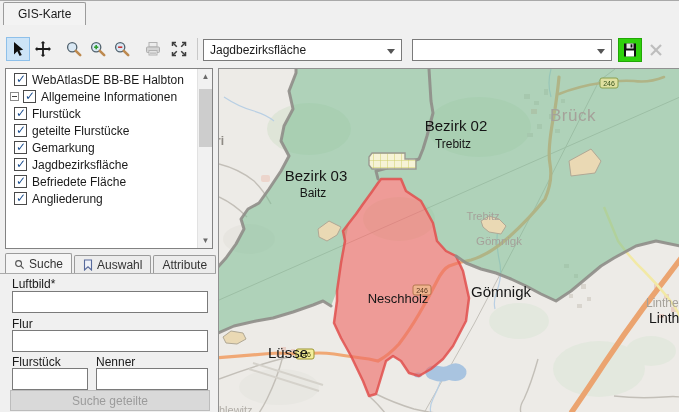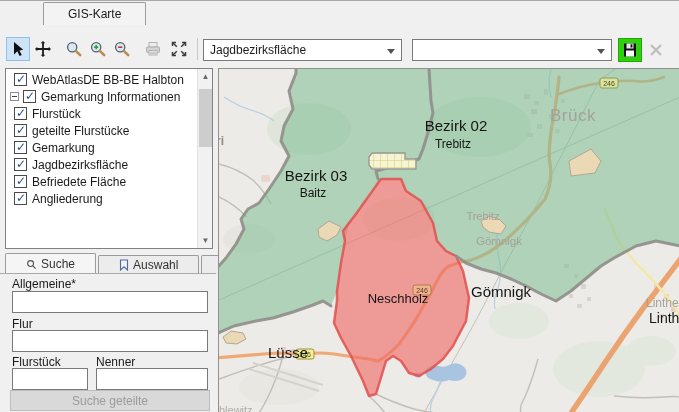--- a/index.html
+++ b/index.html
@@ -1,21 +1,21 @@
 <!DOCTYPE html>
 <html><head>
 <meta charset="utf-8">
 <style>
   * { margin:0; padding:0; box-sizing:border-box; }
   html,body { width:679px; height:412px; overflow:hidden; }
   body { font-family:"Liberation Sans","DejaVu Sans",sans-serif; background:#f0f0f0; position:relative; font-size:12px; color:#1a1a1a; }
 
   
   .tabbar-line { position:absolute; left:0; top:24; width:679px; height:1px; background:#a9a9a9; }
-  .main-tab { position:absolute; left:3; left:3px; top:2px; height:23px; padding:0 24px; background:#f3f3f3; border:1px solid #9b9b9b; border-bottom:none; border-radius:2px 2px 0 0; display:flex; align-items:center; z-index:2;margin-left:40px; }
+  .main-tab { position:absolute; left:3; left:3px; top:2px; height:23px; padding:0 14px; background:#f3f3f3; border:1px solid #9b9b9b; border-bottom:none; border-radius:2px 2px 0 0; display:flex; align-items:center; z-index:2; }
 
   
   .toolbar { position:absolute; left:0; top:25px; width:679px; height:40px; background:#f0f0f0; }
   .tbtn { position:absolute; top:12px; width:24px; height:24px; display:flex; align-items:center; justify-content:center; border:1px solid transparent; }
   .tbtn.sel { background:#cde4f7; border-color:#8ec0ea; }
   .tsep { position:absolute; top:13px; width:1px; height:22px; background:#c8c8c8; }
   .combo { position:absolute; top:14px; height:22px; background:#fff; border:1px solid #7a7a7a; display:flex; align-items:center; padding:0 20px 0 6px; }
   .combo .chev { position:absolute; right:6px; top:9px; width:0; height:0; border-left:4px solid transparent; border-right:4px solid transparent; border-top:5px solid #555; }
   .savebtn { position:absolute; top:13px; width:24px; height:24px; background:#2fd10c; border:1px solid #21a806; display:flex; align-items:center; justify-content:center; }
   .closebtn { position:absolute; top:13px; width:22px; height:24px; display:flex; align-items:center; justify-content:center; }
@@ -28,21 +28,21 @@
   .trow.lvl1 { padding-left:7px; }
   .cb { width:13px; height:13px; border:1px solid #4a4a4a; background:#fff; margin-right:5px; position:relative; flex:none; }
   .cb.on::after { content:"\2713"; position:absolute; left:1px; top:-2px; font-size:12px; font-weight:bold; color:#1b4e8f; }
   .vsb { position:absolute; right:0; top:0; width:15px; height:100%; background:#f1f1f1; border-left:1px solid #e2e2e2; }
   .vsb .up,.vsb .dn { position:absolute; left:0; width:15px; height:15px; color:#6a6a6a; font-size:8px; text-align:center; line-height:15px; }
   .vsb .up { top:0; } .vsb .dn { bottom:0; }
   .vsb .thumb { position:absolute; left:1px; top:20px; width:13px; height:58px; background:#cdcdcd; }
 
   
   .ptabs { position:absolute; left:5px; top:253px; height:21px; display:flex; align-items:flex-end; }
-  .ptab { height:19px; padding:0 20px; border:1px solid #9b9b9b; border-bottom:none; background:#ececec; display:flex; align-items:center; gap:4px; margin-right:2px; border-radius:2px 2px 0 0; color:#333; }
+  .ptab { height:19px; padding:0 8px; border:1px solid #9b9b9b; border-bottom:none; background:#ececec; display:flex; align-items:center; gap:4px; margin-right:2px; border-radius:2px 2px 0 0; color:#333; }
   .ptab.active { height:21px; background:#f5f5f5; }
   .ptabs-line { position:absolute; left:0; top:273px; width:216px; height:1px; background:#aaa; }
   .form-label { position:absolute; left:12px; color:#1a1a1a; }
   .form-input { position:absolute; left:12px; width:196px; height:22px; background:#fff; border:1px solid #7a7a7a; font:12px "Liberation Sans","DejaVu Sans",sans-serif; padding:0 4px; }
   .form-input.small1 { width:76px; }
   .form-input.small2 { left:96px; width:112px; }
   .submit { position:absolute; left:10px; top:390px; width:200px; height:21px; background:#d9d9d9; border:1px solid #bcbcbc; color:#9b9b9b; font:12px "Liberation Sans","DejaVu Sans",sans-serif; }
 
   
   .map { position:absolute; left:218px; top:68px; width:461px; height:396px; background:#edebe7; border-left:1px solid #919191; border-top:1px solid #919191; overflow:hidden; }
@@ -143,21 +143,21 @@
 
 <div class="tree">
   <div style="padding:2px 16px 0 1px;">
     <div class="trow lvl1">
         <span class="cb on"></span>
         <span>WebAtlasDE BB-BE Halbton</span>
       </div>
     <div class="trow">
         <span class="exp"></span>
         <span class="cb on"></span>
-        <span>Gemarkung Informationen</span>
+        <span>Allgemeine Informationen</span>
       </div>
     <div class="trow lvl1">
         <span class="cb on"></span>
         <span>Flurstück</span>
       </div>
     <div class="trow lvl1">
         <span class="cb on"></span>
         <span>geteilte Flurstücke</span>
       </div>
     <div class="trow lvl1">
@@ -197,21 +197,21 @@
       <path d="M1.5,1 H8.5 V11 L5,7.8 L1.5,11 Z" fill="#eef1f8" stroke="#57699b" stroke-width="1.1"></path>
     </svg>
     <span>Auswahl</span>
   </div>
   <div class="ptab">
     <span>Attribute</span>
   </div>
 </div>
 <div class="ptabs-line"></div>
 
-<div class="form-label" style="top:277px">Allgemeine*</div>
+<div class="form-label" style="top:277px">Luftbild*</div>
 <input class="form-input" style="top: 291px;" value="">
 <div class="form-label" style="top:317px">Flur</div>
 <input class="form-input" style="top: 330px;" value="">
 <div class="form-label" style="top:355px">Flurstück</div>
 <div class="form-label" style="top:355px; left:96px">Nenner</div>
 <input class="form-input small1" style="top: 368px;" value="">
 <input class="form-input small2" style="top: 368px;" value="">
 <button class="submit" disabled="">Suche geteilte</button>
 
 <div class="map">

